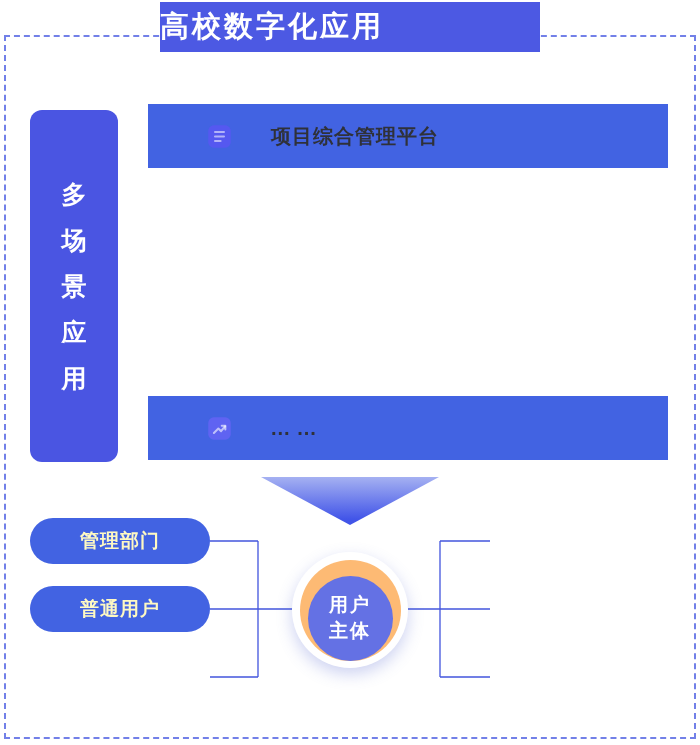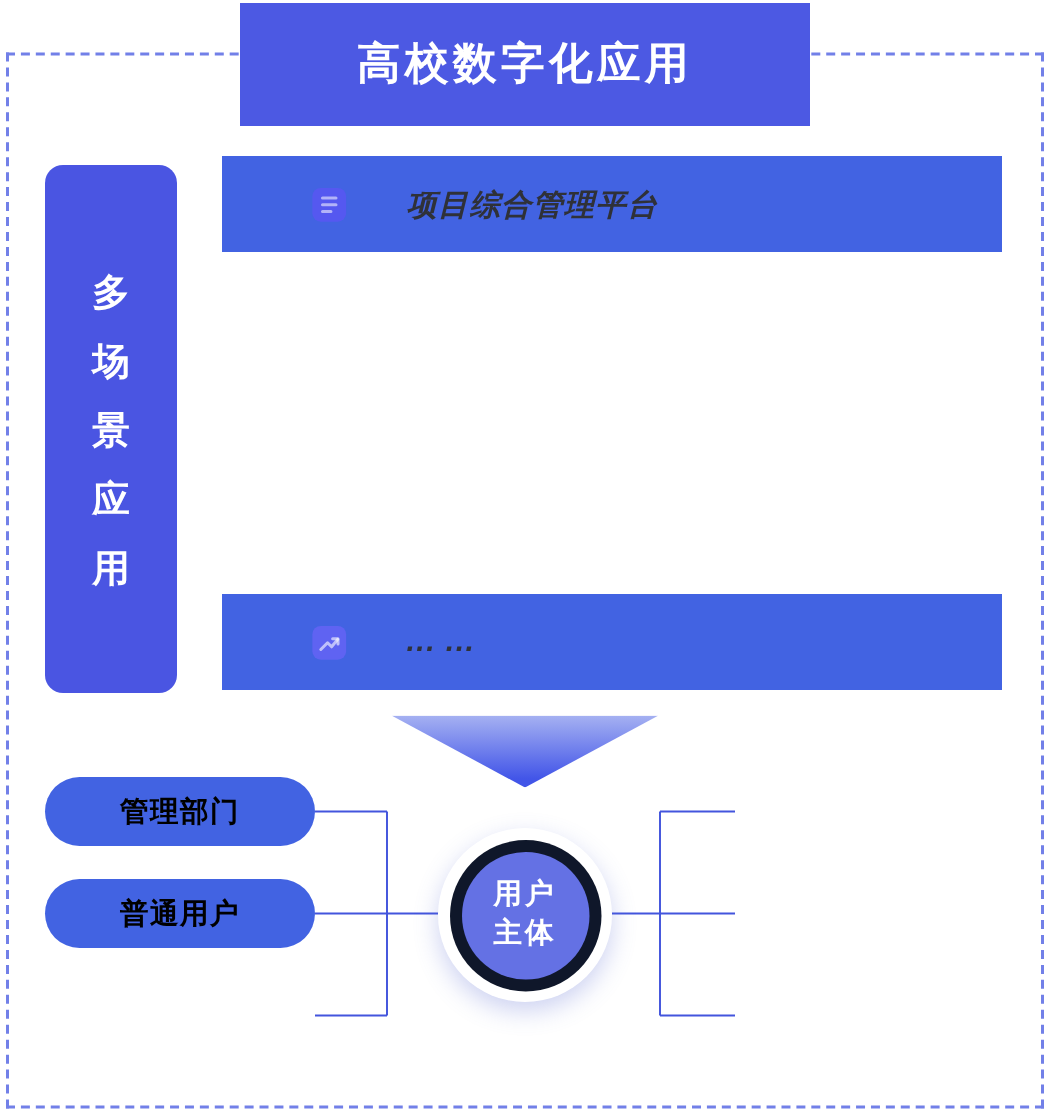--- a/index.html
+++ b/index.html
@@ -2,55 +2,55 @@
 <html><head>
 <meta charset="utf-8">
 <style>
   html,body { margin:0; padding:0; background:#ffffff; }
   body { font-family:"Liberation Sans","DejaVu Sans",sans-serif; }
   .canvas { position:relative; width:700px; height:745px; background:#ffffff; overflow:hidden; }
 
   .dashed-frame { position:absolute; left:4px; top:35px; width:688px; height:700px;
                   border:2px dashed #7280e8; }
 
-  .header { position:absolute; left:160px; top:2px; width:380px; height:82px;
-            background:#4c59e3; display:flex; align-items:center; justify-content:center;
+  .header { position:absolute; left:160px; top:2px; width:380px; height:50px;
+            background:#4c59e3; display:flex; align-items:center; justify-content:flex-start;
             color:#ffffff; font-size:29px; font-weight:bold; letter-spacing:3px; }
 
   .sidebar { position:absolute; left:30px; top:110px; width:88px; height:352px;
              background:#4a55e2; border-radius:12px; display:flex; flex-direction:column;
              align-items:center; justify-content:center; gap:13px;
              color:#ffffff; font-size:25px; font-weight:bold; }
 
   .app-row { position:absolute; left:148px; width:520px; height:64px; background:#4263e2;
              display:flex; align-items:center; padding-left:58px; box-sizing:border-box; }
   .r1{top:104px}.r2{top:177px}.r3{top:250px}.r4{top:323px}.r5{top:396px}
   .app-icon { width:27px; height:27px; flex:0 0 27px; }
-  .app-label { margin-left:38px; font-size:20px; font-weight:bold; color:#2f3138; letter-spacing:1px;font-style:italic; }
+  .app-label { margin-left:38px; font-size:20px; font-weight:bold; color:#2f3138; letter-spacing:1px; }
 
   .down-arrow { position:absolute; left:261px; top:477px; width:178px; height:48px;
                 background:linear-gradient(180deg, rgba(140,155,238,0.78) 0%, #4255e8 88%);
                 clip-path:polygon(0 0, 100% 0, 50% 100%); }
 
   .connectors { position:absolute; left:0; top:0; }
 
   .pill { position:absolute; height:46px; border-radius:23px; background:#4263e2;
           display:flex; align-items:center; justify-content:center;
-          font-size:19px; font-weight:bold; color:#000000; letter-spacing:1px; }
+          font-size:19px; font-weight:bold; color:#fef9c3; letter-spacing:1px; }
   .pl{left:30px; width:180px;}
   .pl.p1{top:518px}.pl.p2{top:586px}.pl.p3{top:654px}
   .pr{left:490px; width:178px;}
   .pr.p1{top:518px}.pr.p2{top:586px}.pr.p3{top:654px; width:192px;}
 
   .user-circle { position:absolute; left:292px; top:552px; width:116px; height:116px;
                  border-radius:50%; background:#ffffff;
                  box-shadow:0 6px 16px rgba(90,105,210,0.30);
                  display:flex; align-items:center; justify-content:center; }
-  .user-ring  { width:101px; height:101px; border-radius:50%; background:#0f172a;
-                display:flex; align-items:center; justify-content:center; }
+  .user-ring  { width:101px; height:101px; border-radius:50%; background:#fdba74;
+                display:flex; align-items:flex-end; justify-content:center; }
   .user-inner { width:85px; height:85px; border-radius:50%; background:#6471e4;
                 display:flex; flex-direction:column; align-items:center; justify-content:center;
                 color:#ffffff; font-weight:bold; font-size:19px; line-height:26px; letter-spacing:2px; }
 </style>
 </head>
 <body>
 
 <div class="canvas">
 
   <div class="dashed-frame"></div>

